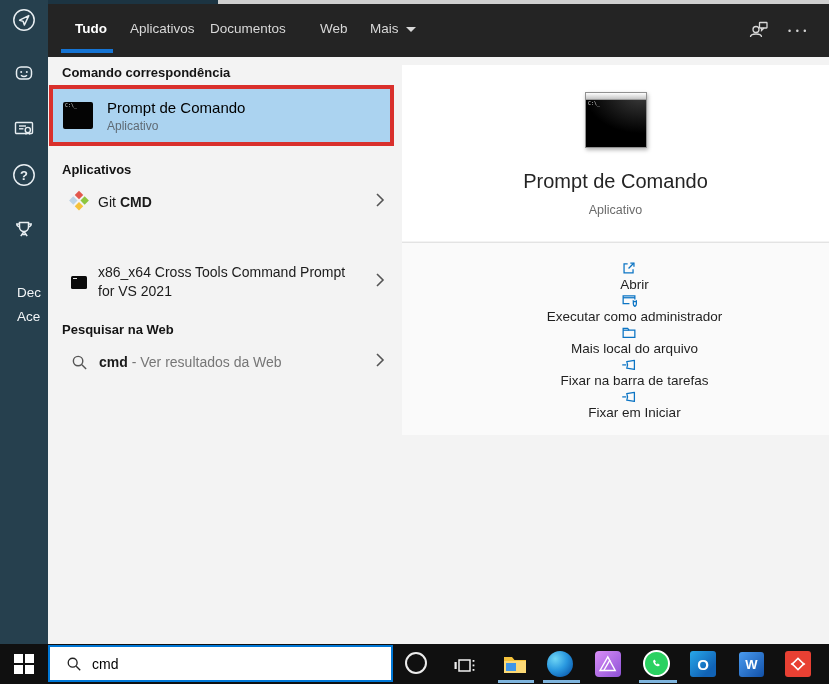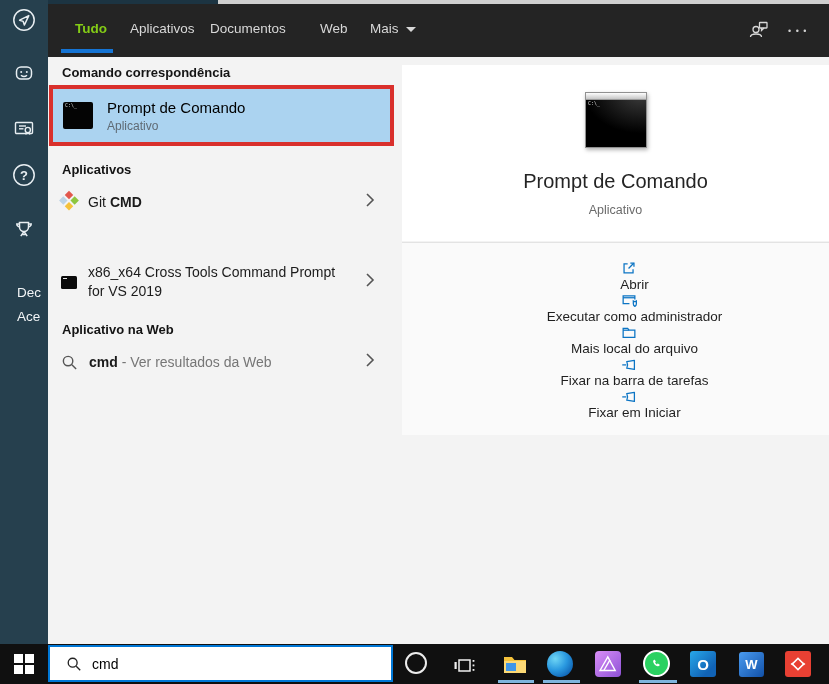--- a/index.html
+++ b/index.html
@@ -12,36 +12,36 @@
   .strip-gray { left:218px; top:0; width:611px; height:4px; background:#cfcfcf; }
 
   
   .sidebar { left:0; top:0; width:48px; height:644px; background:#26404e; }
   .side-ic { position:absolute; left:11px; width:26px; height:26px; cursor:pointer; }
   .side-label { position:absolute; left:17px; width:31px; color:#f2f5f7; font-size:13.5px; white-space:nowrap; overflow:hidden; }
 
   
   .header { left:48px; top:4px; width:781px; height:53px; background:#242424; }
   .tab { position:absolute; top:17px; font-size:13.5px; color:#d8d8d8; cursor:pointer; white-space:nowrap; }
-  .tab.active { color:#84cc16; font-weight:bold; }
+  .tab.active { color:#ffffff; font-weight:bold; }
   .tab-underline { position:absolute; left:13px; top:45px; width:52px; height:4px; background:#1574d4; }
   .caret { display:inline-block; margin-left:7px; width:0; height:0; border-left:5px solid transparent; border-right:5px solid transparent; border-top:5px solid #d8d8d8; vertical-align:middle; }
   .hdr-dots { position:absolute; left:740px; top:16px; color:#d0d0d0; font-size:15px; letter-spacing:2px; cursor:pointer; }
   .hdr-dots::before { content:"• • •"; font-size:9px; letter-spacing:1px; }
 
   
   .results { left:48px; top:57px; width:347px; height:583px; background:#f3f3f3; }
   .sec-head { position:absolute; left:14px; font-size:13px; font-weight:600; color:#141414; }
   .best-row { position:absolute; left:1px; top:28px; width:345px; height:61px; border:4px solid #d9302c; background:#abd3f0; display:flex; align-items:center; cursor:pointer; }
   .cmd-small { width:30px; height:27px; margin-left:10px; background:#040404; border-radius:2px; position:relative; flex:none; }
   .cmd-txt { position:absolute; top:1px; left:2px; color:#ddd; font-size:8px; font-family:"DejaVu Sans Mono", monospace; transform:scale(.62); transform-origin:top left; white-space:nowrap; }
   .best-text { margin-left:14px; }
   .best-title { font-size:15px; color:#000; }
   .best-sub { font-size:12px; color:#5f6a74; margin-top:3px; }
-  .app-row { position:absolute; left:0; width:347px; display:flex; align-items:center; padding-left:13px; cursor:pointer; }
+  .app-row { position:absolute; left:10px; width:347px; display:flex; align-items:center; padding-left:13px; cursor:pointer; }
   .term-ic { width:16px; height:13px; background:#0a0a0a; border-radius:1.5px; position:relative; flex:none; }
   .term-ic::after { content:""; position:absolute; top:2px; left:2px; width:4px; height:1.5px; background:#e8e8e8; }
   .git-ic { width:16px; height:16px; position:relative; flex:none; transform:rotate(45deg); }
   .git-ic i { position:absolute; width:6.2px; height:6.2px; }
   .row-label { margin-left:11px; font-size:14px; color:#1b1b1b; line-height:19px; }
   .chev { margin-left:auto; margin-right:20px; flex:none; }
   .match { font-weight:bold; }
   .web-suffix { color:#767676; }
 
   
@@ -165,27 +165,27 @@
       </span>
       <span class="row-label"><span>Git</span><span class="match" style="margin-left:4px">CMD</span></span>
       <span class="chev"><svg width="10" height="16" viewBox="0 0 10 16">
             <path d="M2 2l6 6-6 6" fill="none" stroke="#555" stroke-width="1.6"></path>
           </svg></span>
     </div>
 
 
     <div class="app-row" style="top:202px; height:46px">
       <span class="term-ic"></span>
-      <span class="row-label" style="width:255px">x86_x64 Cross Tools Command Prompt for VS 2019</span>
+      <span class="row-label" style="width:255px">x86_x64 Cross Tools Command Prompt for VS 2021</span>
       <span class="chev"><svg width="10" height="16" viewBox="0 0 10 16">
             <path d="M2 2l6 6-6 6" fill="none" stroke="#555" stroke-width="1.6"></path>
           </svg></span>
     </div>
 
-    <div class="sec-head" style="top:265px">Aplicativo na Web</div>
+    <div class="sec-head" style="top:265px">Pesquisar na Web</div>
 
     <div class="app-row" style="top:288px; height:34px">
       <span style="flex:none;width:17px;height:17px"><svg viewBox="0 0 18 18" fill="none" stroke="#555" stroke-width="1.5">
             <circle cx="7.5" cy="7.5" r="5"></circle>
             <path d="M11.5 11.5l4.5 4.5"></path>
           </svg></span>
       <span class="row-label"><span class="match">cmd</span> <span class="web-suffix">- Ver resultados da Web</span></span>
       <span class="chev"><svg width="10" height="16" viewBox="0 0 10 16">
             <path d="M2 2l6 6-6 6" fill="none" stroke="#555" stroke-width="1.6"></path>
           </svg></span>

